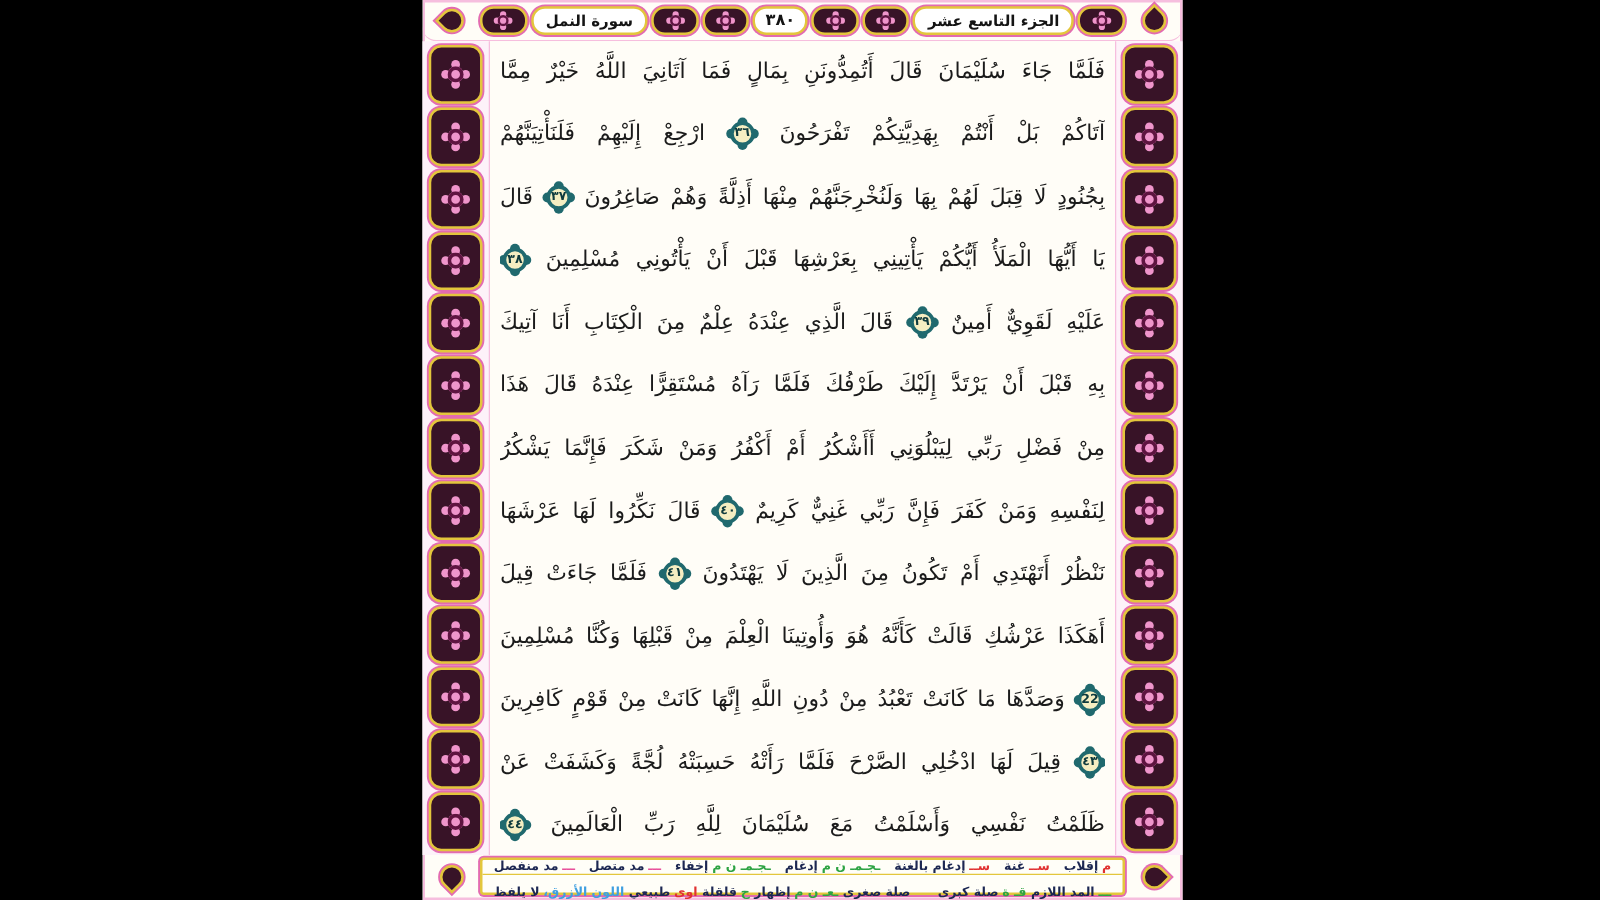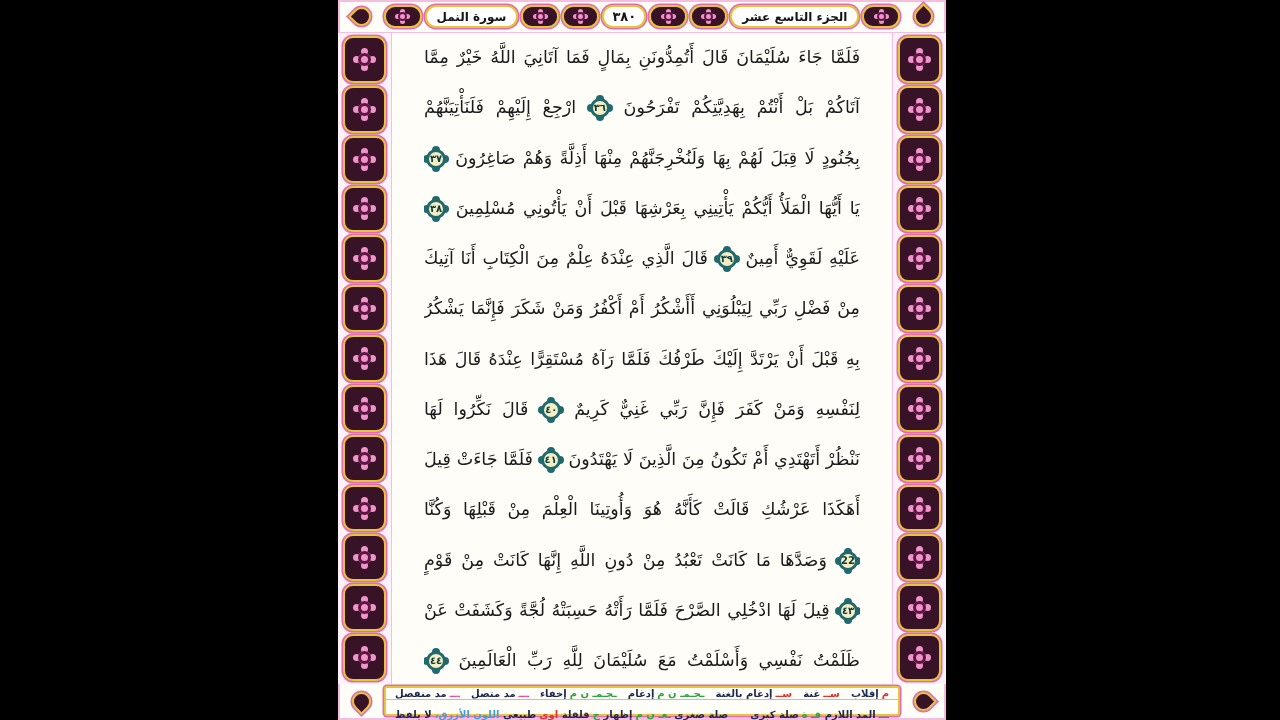--- a/index.html
+++ b/index.html
@@ -7,21 +7,21 @@
     --frame-gold:#e3c63c; --frame-dark:#381327; --rosette:#ef95cb;
     --verse-ring:#20696e; --verse-fill:#f5eec2; --ink:#1b1b1b;
     --legend-ink:#1c2752; --red:#e03131; --green:#2da343; --pink:#e8509a; --blue:#3f9fe0;
   }
   *{margin:0;padding:0;box-sizing:border-box;}
   body{background:#000;font-family:"DejaVu Sans",sans-serif;width:1280px;height:720px;overflow:hidden;}
   .stage{position:relative;width:1280px;height:720px;background:#000;}
   .mushaf{position:absolute;left:338px;top:0;width:608px;height:720px;background:var(--page-bg);
           display:flex;flex-direction:column;box-shadow:inset 0 0 0 2px var(--frame-pink-light);}
   
-  .top-band{height:33px;display:flex;align-items:center;gap:3px;padding:3px 3px 2px;border-bottom:1px solid var(--frame-pink-light);}
+  .top-band{height:33px;display:flex;align-items:center;gap:3px;padding:3px 3px 2px;border-bottom:1px solid var(--frame-pink-light);border-radius:11px;}
   .cartouche{background:#fff;border:2px solid var(--frame-gold);box-shadow:0 0 0 1.5px var(--frame-pink);
              border-radius:11px;height:23px;display:flex;align-items:center;justify-content:center;
              font-weight:bold;font-size:12px;color:#141414;direction:rtl;padding:0 10px;white-space:nowrap;}
   .cartouche.num{padding:2px 8px;font-size:13px;}
   .medallion{flex:1;height:23px;min-width:22px;background:var(--frame-dark);border:2px solid var(--frame-gold);
              box-shadow:0 0 0 1.5px var(--frame-pink);border-radius:11px;
              display:flex;align-items:center;justify-content:center;}
   .rosette{width:9px;height:9px;border-radius:50%;background:var(--rosette);
            box-shadow:0 -5px 0 -2px var(--rosette),0 5px 0 -2px var(--rosette),
                       -5px 0 0 -2px var(--rosette),5px 0 0 -2px var(--rosette),
@@ -29,21 +29,21 @@
   .rosette.big{width:13px;height:13px;
            box-shadow:0 -8px 0 -3px var(--rosette),0 8px 0 -3px var(--rosette),
                       -8px 0 0 -3px var(--rosette),8px 0 0 -3px var(--rosette),
                       inset 0 0 0 3px #5e1440;}
   .corner{width:40px;height:24px;display:flex;align-items:center;justify-content:center;flex:none;}
   .heart{width:19px;height:19px;background:var(--frame-dark);border:2px solid var(--frame-gold);
          box-shadow:0 0 0 1.5px var(--frame-pink);border-radius:50% 50% 0 50%;}
   .tl .heart{transform:rotate(135deg);} .tr .heart{transform:rotate(-135deg);}
   .bl .heart{transform:rotate(45deg);}  .br .heart{transform:rotate(-45deg);}
   
-  .mid{flex:1;display:flex;min-height:0;gap:24px;}
+  .mid{flex:1;display:flex;min-height:0;}
   .side-border{width:54px;padding:3px 5px;display:flex;flex-direction:column;gap:3px;align-items:stretch;
                background:#fdf2f9;}
   .side-border.left{border-right:1px solid var(--frame-pink-light);}
   .side-border.right{border-left:1px solid var(--frame-pink-light);}
   .b-cell{flex:1;background:var(--frame-dark);border:2px solid var(--frame-gold);
           box-shadow:0 0 0 1.5px var(--frame-pink);border-radius:10px;
           display:flex;align-items:center;justify-content:center;}
   .text-area{flex:1;padding:3px 8px;display:flex;flex-direction:column;justify-content:space-between;min-width:0;}
   .q-line{height:42px;line-height:42px;font-size:17.5px;direction:rtl;color:var(--ink);
           text-align:justify;text-align-last:justify;overflow:hidden;white-space:normal;}
@@ -147,22 +147,22 @@
           <div class="b-cell">
             <span class="rosette big"></span>
           </div>
         </div>
       <div class="text-area">
           <div class="q-line"><span class="">فَلَمَّا جَاءَ سُلَيْمَانَ قَالَ أَتُمِدُّونَنِ بِمَالٍ فَمَا آتَانِيَ اللَّهُ خَيْرٌ مِمَّا</span> </div>
           <div class="q-line"><span class="">آتَاكُمْ بَلْ أَنْتُمْ بِهَدِيَّتِكُمْ تَفْرَحُونَ</span> <span class="verse-badge">٣٦</span> <span class="">ارْجِعْ إِلَيْهِمْ فَلَنَأْتِيَنَّهُمْ</span> </div>
           <div class="q-line"><span class="">بِجُنُودٍ لَا قِبَلَ لَهُمْ بِهَا وَلَنُخْرِجَنَّهُمْ مِنْهَا أَذِلَّةً وَهُمْ صَاغِرُونَ</span> <span class="verse-badge">٣٧</span> <span class="">قَالَ</span> </div>
           <div class="q-line"><span class="">يَا أَيُّهَا الْمَلَأُ أَيُّكُمْ يَأْتِينِي بِعَرْشِهَا قَبْلَ أَنْ يَأْتُونِي مُسْلِمِينَ</span> <span class="verse-badge">٣٨</span> </div>
           <div class="q-line"><span class="">عَلَيْهِ لَقَوِيٌّ أَمِينٌ</span> <span class="verse-badge">٣٩</span> <span class="">قَالَ الَّذِي عِنْدَهُ عِلْمٌ مِنَ الْكِتَابِ أَنَا آتِيكَ</span> </div>
+          <div class="q-line"><span class="">بِهِ قَبْلَ أَنْ يَرْتَدَّ إِلَيْكَ طَرْفُكَ فَلَمَّا رَآهُ مُسْتَقِرًّا عِنْدَهُ قَالَ هَذَا</span> </div>
           <div class="q-line"><span class="">مِنْ فَضْلِ رَبِّي لِيَبْلُوَنِي أَأَشْكُرُ أَمْ أَكْفُرُ وَمَنْ شَكَرَ فَإِنَّمَا يَشْكُرُ</span> </div>
-          <div class="q-line"><span class="">بِهِ قَبْلَ أَنْ يَرْتَدَّ إِلَيْكَ طَرْفُكَ فَلَمَّا رَآهُ مُسْتَقِرًّا عِنْدَهُ قَالَ هَذَا</span> </div>
           <div class="q-line"><span class="">لِنَفْسِهِ وَمَنْ كَفَرَ فَإِنَّ رَبِّي غَنِيٌّ كَرِيمٌ</span> <span class="verse-badge">٤٠</span> <span class="">قَالَ نَكِّرُوا لَهَا عَرْشَهَا</span> </div>
           <div class="q-line"><span class="">نَنْظُرْ أَتَهْتَدِي أَمْ تَكُونُ مِنَ الَّذِينَ لَا يَهْتَدُونَ</span> <span class="verse-badge">٤١</span> <span class="">فَلَمَّا جَاءَتْ قِيلَ</span> </div>
           <div class="q-line"><span class="">أَهَكَذَا عَرْشُكِ قَالَتْ كَأَنَّهُ هُوَ وَأُوتِينَا الْعِلْمَ مِنْ قَبْلِهَا وَكُنَّا مُسْلِمِينَ</span> </div>
           <div class="q-line"><span class="verse-badge">22</span> <span class="">وَصَدَّهَا مَا كَانَتْ تَعْبُدُ مِنْ دُونِ اللَّهِ إِنَّهَا كَانَتْ مِنْ قَوْمٍ كَافِرِينَ</span> </div>
           <div class="q-line"><span class="verse-badge">٤٣</span> <span class="">قِيلَ لَهَا ادْخُلِي الصَّرْحَ فَلَمَّا رَأَتْهُ حَسِبَتْهُ لُجَّةً وَكَشَفَتْ عَنْ</span> </div>
           <div class="q-line"><span class="">ظَلَمْتُ نَفْسِي وَأَسْلَمْتُ مَعَ سُلَيْمَانَ لِلَّهِ رَبِّ الْعَالَمِينَ</span> <span class="verse-badge">٤٤</span> </div>
         </div>
       <div class="side-border right">
           <div class="b-cell">
             <span class="rosette big"></span>

